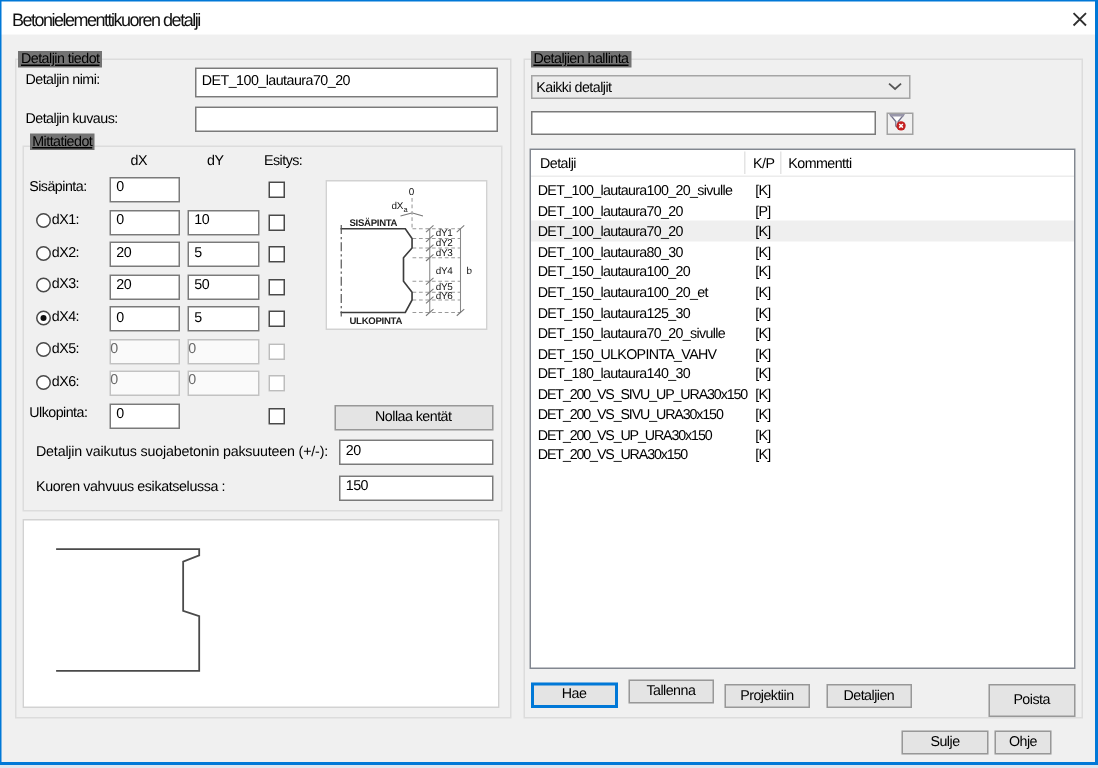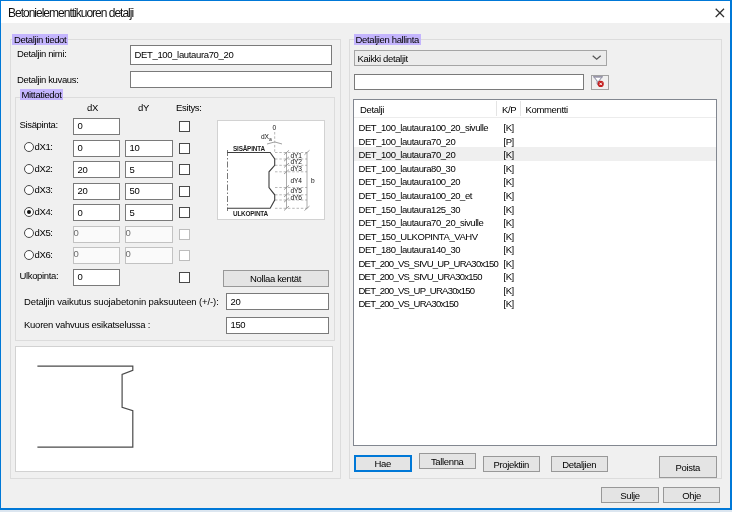--- a/index.html
+++ b/index.html
@@ -7,21 +7,21 @@
 .abs{position:absolute;}
 .titlebar{left:0;top:0;width:732px;height:23px;background:#fff;}
 .title{left:8px;top:6px;font-size:12px;letter-spacing:-1.0px;color:#111;}
 
 .bL{left:0;top:0;width:1px;height:512px;background:#0078d7;}
 .bR{left:730px;top:0;width:2px;height:512px;background:#0078d7;}
 .bT{left:0;top:0;width:732px;height:1px;background:#0078d7;}
 .bB{left:0;top:507.5px;width:732px;height:3px;background:#0078d7;}
 .bB2{left:0;top:510px;width:732px;height:2px;background:#dce6f0;}
 .grp{border:1px solid #dcdcdc;}
-.grplabel{background:#c4b5fd;padding:0 2px;white-space:nowrap;}
+.grplabel{background:#737373;padding:0 2px;white-space:nowrap;text-decoration:underline;}
 .fld{background:#fff;border:1px solid #7a7a7a;}
 .fld span{position:absolute;left:4px;top:calc(50% - 1px);transform:translateY(-50%);white-space:nowrap;}
 .fldd{background:#fafafa;border:1px solid #c2c2c2;}
 .fldd span{color:#6b6b6b;}
 .lbl{white-space:nowrap;}
 .cb{width:11px;height:11px;background:#fff;border:1px solid #494949;}
 .cbd{border:1px solid #bdbdbd;}
 .radio{width:10px;height:10px;background:#fff;border:1px solid #494949;border-radius:50%;}
 .radio .dot{position:absolute;left:2px;top:2px;width:4px;height:4px;border-radius:50%;background:#111;}
 .btn{background:#e4e4e4;border:1px solid #989898;text-align:center;}
@@ -269,19 +269,19 @@
   </div>
 <div class="abs btn" style="left:550.5px;top:455.5px;width:57.5px;height:16px;">
     <span>Detaljien</span>
   </div>
 <div class="abs btn" style="left:659px;top:455.5px;width:57.5px;height:22px;">
     <span>Poista</span>
   </div>
 <div class="abs btn" style="left:601px;top:486.5px;width:58px;height:16px;">
     <span>Sulje</span>
   </div>
-<div class="abs btn" style="left:663px;top:486.5px;width:57px;height:16px;">
+<div class="abs btn" style="left:663px;top:486.5px;width:38px;height:16px;">
     <span>Ohje</span>
   </div>
 <div class="abs bL"></div>
 <div class="abs bR"></div>
 <div class="abs bT"></div>
 <div class="abs bB"></div>
 <div class="abs bB2"></div>
 </body></html>

